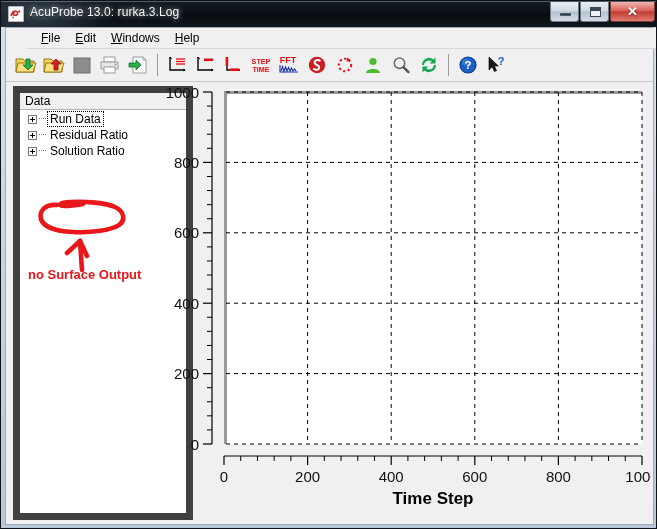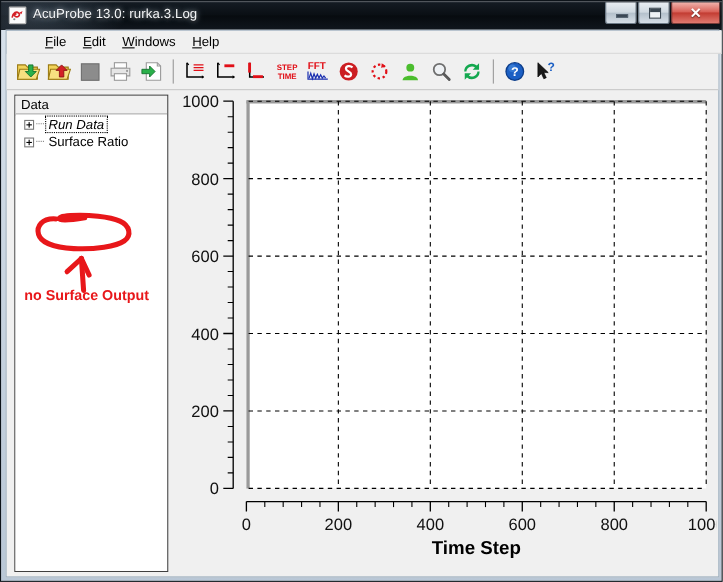--- a/index.html
+++ b/index.html
@@ -168,23 +168,23 @@
     width: 1px; height: 22px;
     background: #9a9a9a;
     margin: 0 5px;
     flex: 0 0 auto;
   }
 
   
   #tree-panel {
     position: absolute;
     left: 7px; top: 58px;
-    width: 140px; height: 434px;
+    width: 180px; height: 434px;
     background: #ffffff;
-    border: 1px solid #404040;
+    border: 7px solid #404040;
     box-sizing: border-box;
     overflow: hidden;
   }
   #tree-header {
     position: absolute;
     left: 0; top: 0;
     width: 100%; height: 17px;
     background: #f0f0f0;
     border-bottom: 1px solid #b0b0b0;
     box-sizing: border-box;
@@ -234,21 +234,20 @@
   .conn {
     width: 7px; height: 1px;
     border-top: 1px dotted #808080;
     flex: 0 0 auto;
     margin-right: 2px;
   }
   .tree-label { padding: 0 2px; line-height: 14px; }
   .tree-row.focused .tree-label {
     outline: 1px dotted #000;
     outline-offset: 0px;
-    font-style: italic;
   }
 
   
   #annotation {
     position: absolute;
     left: 0; top: 0;
     width: 148px; height: 434px;
     pointer-events: none;
   }
   #annotation-text {
@@ -455,23 +454,28 @@
 
         <div class="tree-row focused">
           <span class="expander"></span>
           <span class="conn"></span>
           <span class="tree-label">Run Data</span>
         </div>
 
         <div class="tree-row">
           <span class="expander"></span>
           <span class="conn"></span>
-          <span class="tree-label">Surface Ratio</span>
+          <span class="tree-label">Residual Ratio</span>
         </div>
 
+        <div class="tree-row">
+          <span class="expander"></span>
+          <span class="conn"></span>
+          <span class="tree-label">Solution Ratio</span>
+        </div>
 
       </div>
 
       <svg id="annotation" viewBox="0 0 148 434" width="148" height="434">
         <g fill="none" stroke="#e8171a" stroke-width="4.6" stroke-linecap="round" stroke-linejoin="round">
           <path d="M37 112 C24 111, 19 119, 21 126 C23 133, 34 138, 53 139
                    C72 140, 92 137, 99 132 C106 127, 104 118, 95 114
                    C86 110, 66 108, 50 109 C42 109.5, 38 111, 41 112.5
                    C44 114, 54 112.5, 63 111"></path>
           <path d="M62 177 L60 148"></path>

